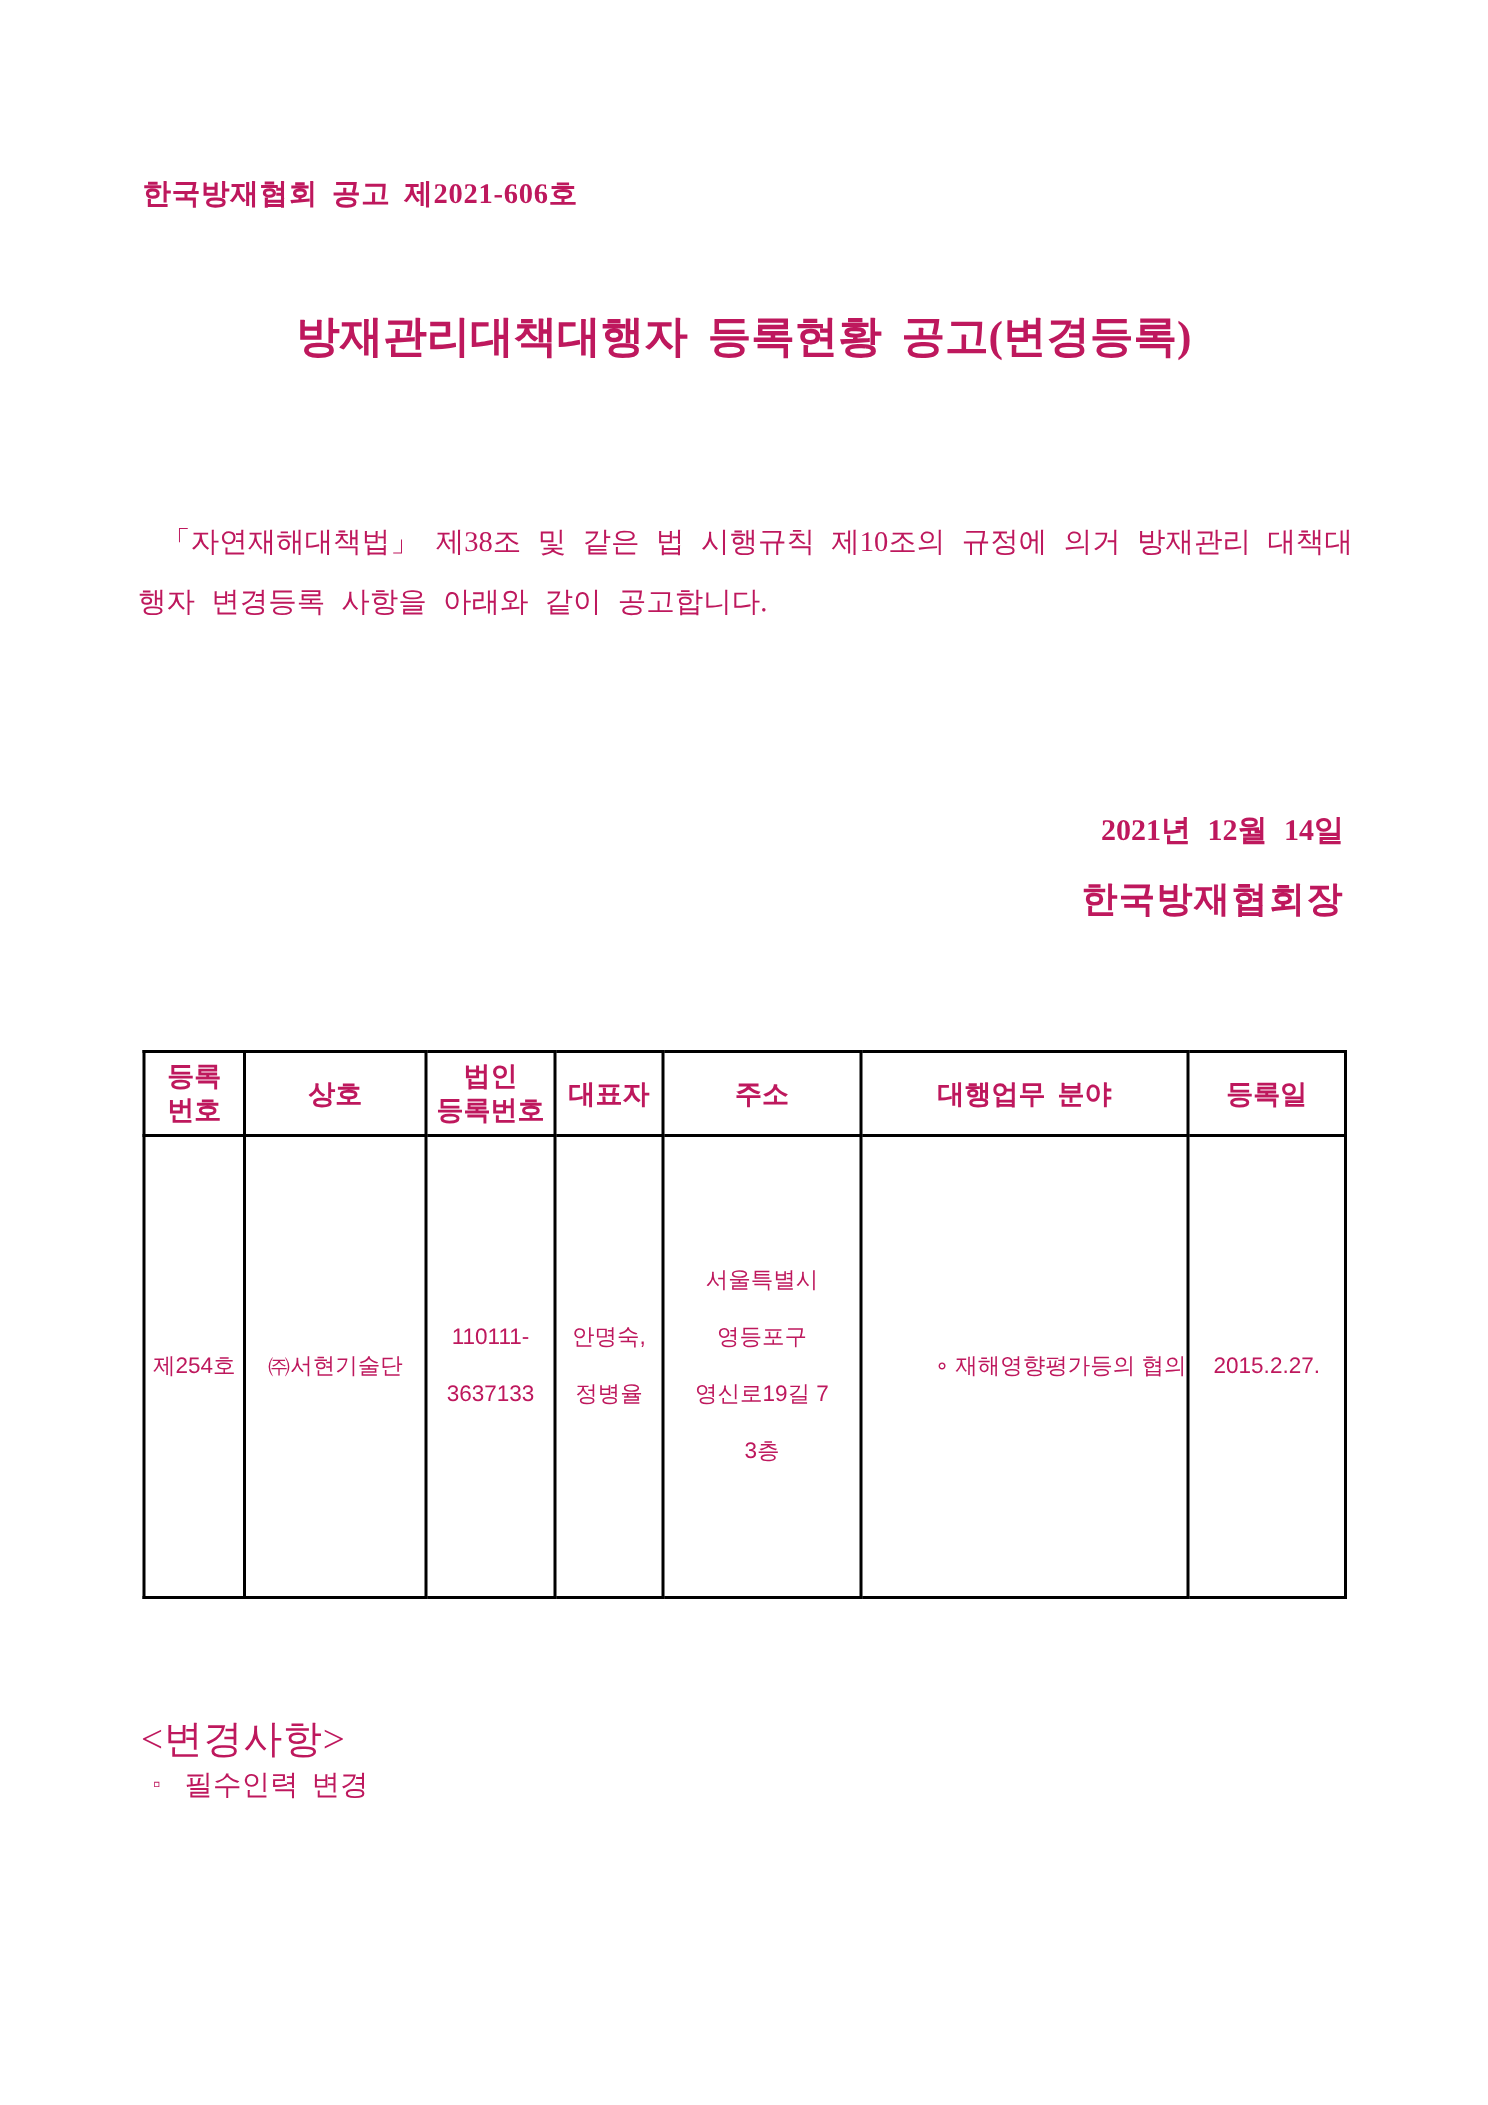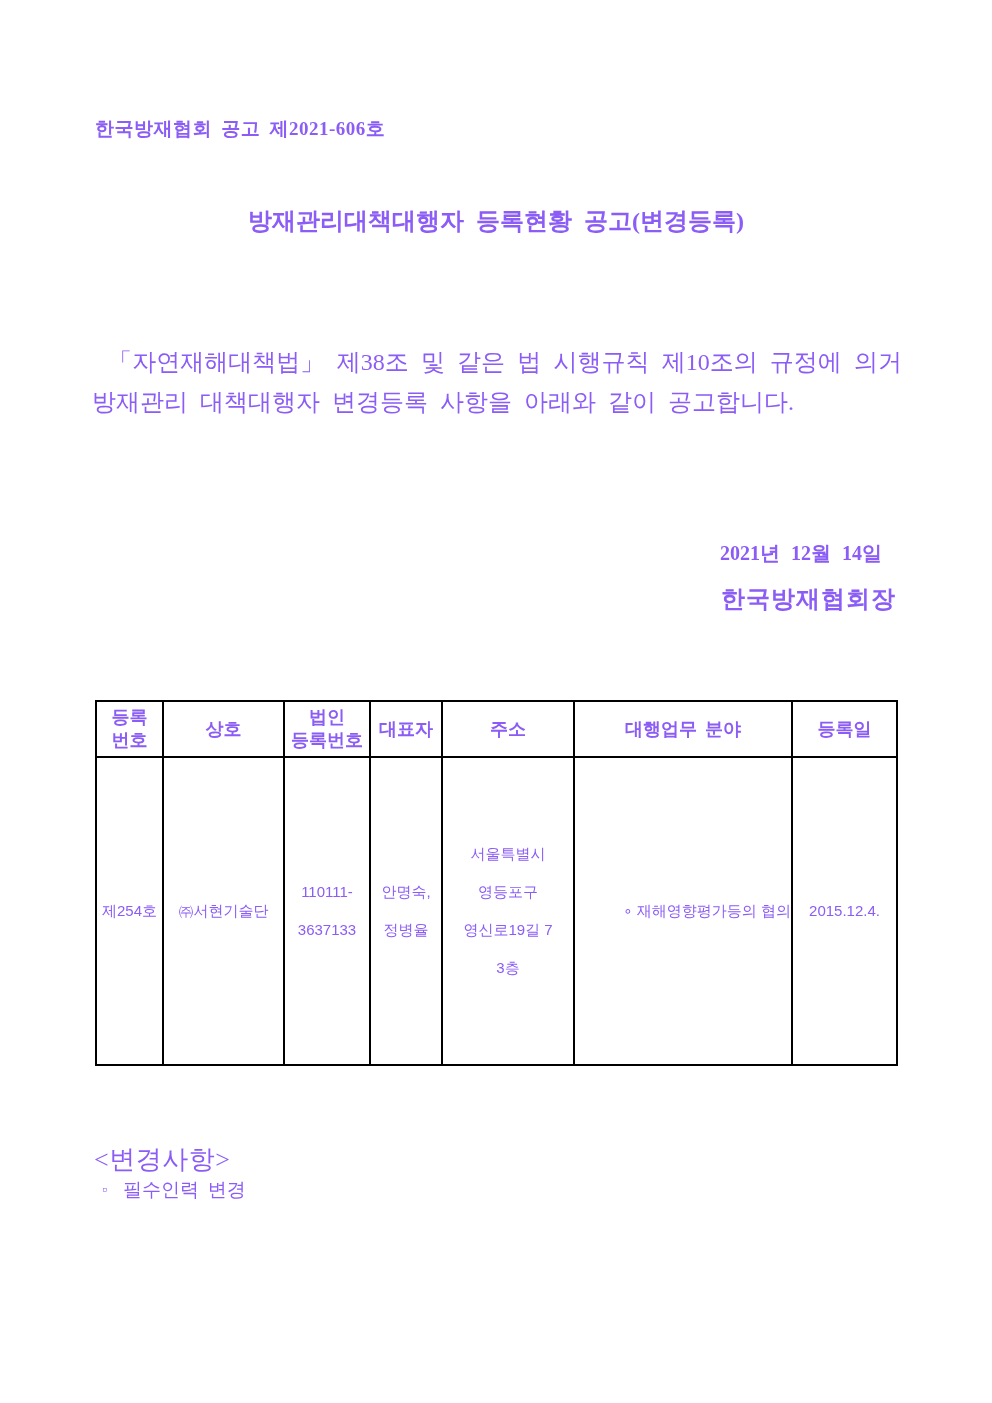--- a/index.html
+++ b/index.html
@@ -3,58 +3,58 @@
 <meta charset="utf-8">
 <style>
   * { margin: 0; padding: 0; box-sizing: border-box; }
   html, body { background: #ffffff; }
   .page {
     position: relative;
     width: 992px;
     height: 1263px;
     margin: 0 auto;
     background: #ffffff;
-    color: #8b5cf6;
+    color: #be185d;
     font-family: "Liberation Serif", "DejaVu Serif", serif;
     overflow: hidden;
   }
   .doc-number {
     position: absolute;
     left: 95px;
     top: 116px;
     font-size: 19px;
     font-weight: bold;
     letter-spacing: 0.5px;
     word-spacing: 4px;
   }
   .title {
     position: absolute;
     left: 0;
     right: 0;
     top: 205px;
     text-align: center;
-    font-size: 24px;
+    font-size: 29px;
     font-weight: bold;
     word-spacing: 6px;
   }
   .body-text {
     position: absolute;
     left: 92px;
     top: 342px;
     width: 810px;
-    font-size: 24px;
+    font-size: 19px;
     line-height: 40px;
     text-align: justify;
     text-indent: 16px;
     word-spacing: 6px;
     word-break: break-all;
   }
   .date-line {
     position: absolute;
-    right: 110px;
+    right: 96px;
     top: 540px;
     font-size: 20px;
     font-weight: bold;
     word-spacing: 6px;
   }
   .signer-line {
     position: absolute;
     right: 96px;
     top: 583px;
     font-size: 24px;
@@ -160,21 +160,21 @@
         <td>㈜서현기술단</td>
         <td>110111-
 3637133</td>
         <td>안명숙,
 정병율</td>
         <td>서울특별시
 영등포구
 영신로19길 7
 3층</td>
         <td class="cell-business">∘ 재해영향평가등의 협의</td>
-        <td>2015.12.4.</td>
+        <td>2015.2.27.</td>
       </tr>
     </tbody>
   </table>
 
   <div class="footer-title">&lt;변경사항&gt;</div>
 
   <div class="change-item">
     <span class="bullet">▫</span><span>필수인력 변경</span>
   </div>
 

